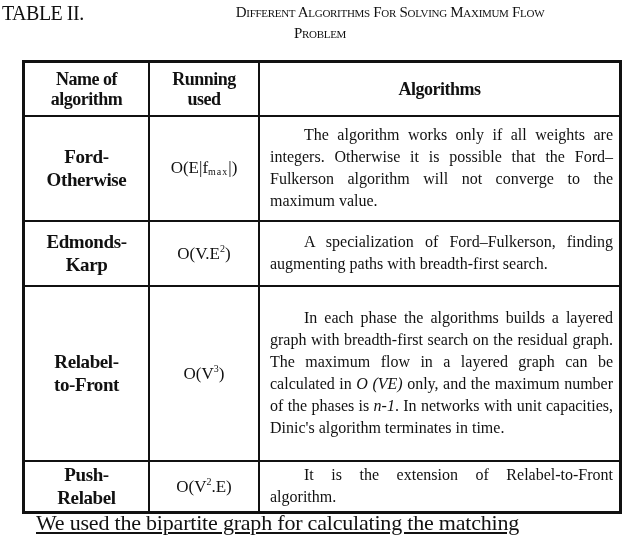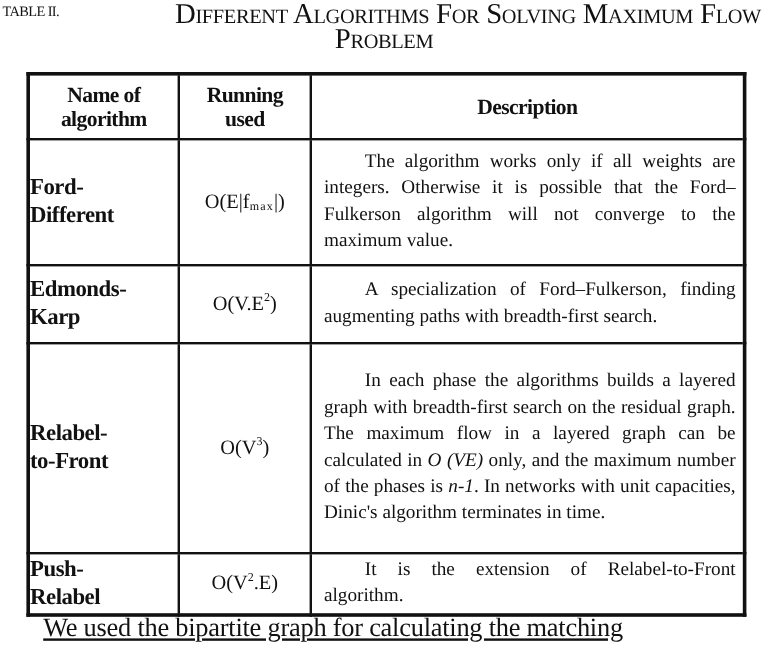--- a/index.html
+++ b/index.html
@@ -1,27 +1,27 @@
 <!DOCTYPE html>
 <html><head>
 <meta charset="utf-8">
 <style>
   html, body { margin: 0; padding: 0; background: #ffffff; }
   body { width: 640px; height: 542px; position: relative; overflow: hidden; font-family: "Liberation Serif", "DejaVu Serif", serif; color: #111; }
   .caption { position: absolute; left: 0; top: 0; width: 640px; height: 48px; }
-  .cap-label { position: absolute; left: 2px; top: 2px; font-size: 12px; letter-spacing: -0.5px; }
-  .cap-title { position: absolute; left: 0; top: 2px; width: 640px; text-align: center; font-size: 24px; font-variant: small-caps; line-height: 21px; letter-spacing: -0.3px; }
+  .cap-label { position: absolute; left: 2px; top: 2px; font-size: 20px; letter-spacing: -0.5px; }
+  .cap-title { position: absolute; left: 0; top: 2px; width: 640px; text-align: center; font-size: 15px; font-variant: small-caps; line-height: 21px; letter-spacing: -0.3px; }
   .cap-title .l1 { display: block; padding-left: 140px; }
   .cap-title .l2 { display: block; padding-left: 0; }
   table.t { position: absolute; left: 22px; top: 60px; width: 600px; border-collapse: collapse; border: 3px solid #111; }
   table.t td, table.t th { border: 2px solid #111; padding: 0; vertical-align: middle; }
   th { font-weight: bold; font-size: 18px; line-height: 20px; text-align: center; letter-spacing: -0.5px; margin-top: 48px; }
   .c1 { width: 123px; }
   .c2 { width: 108px; }
-  .name { font-weight: bold; font-size: 19px; line-height: 23px; text-align: left; letter-spacing: -0.4px; }
+  .name { font-weight: bold; font-size: 19px; line-height: 23px; text-align: center; letter-spacing: -0.4px; }
   .time { font-size: 17px; text-align: center; border-radius: 31px; }
   .desc { font-size: 16px; line-height: 22px; text-align: justify; padding: 1px 6px 1px 10px !important; }
   .desc .ind { display: inline-block; width: 34px; }
   sup { font-size: 10px; vertical-align: 7px; }
   sub { font-size: 10px; vertical-align: -2px; letter-spacing: 1px; }
   .body-text { position: absolute; left: 36px; top: 510px; font-size: 22px; letter-spacing: -0.2px; white-space: nowrap; text-decoration: underline; }
 </style>
 </head>
 <body>
 
@@ -37,27 +37,27 @@
   <tbody>
       <tr style="height:54px">
     <th class="c1">
       <span>Name of</span><br>
       <span>algorithm</span>
     </th>
     <th class="c2">
       <span>Running</span><br>
       <span>used</span>
     </th>
-    <th>Description</th>
+    <th>Algorithms</th>
   </tr>
 
   <tr style="height:105px">
     <td class="name">
       <span>Ford-</span><br>
-      <span>Different</span>
+      <span>Otherwise</span>
     </td>
     <td class="time"><span>O(E|f</span><sub>max</sub><span>|)</span></td>
     <td class="desc"><span class="ind"></span><span>The algorithm works only if all weights are integers. Otherwise it is possible that the Ford–Fulkerson algorithm will not converge to the maximum value.</span></td>
   </tr>
 
   <tr style="height:65px">
     <td class="name">
       <span>Edmonds-</span><br>
       <span>Karp</span>
     </td>

